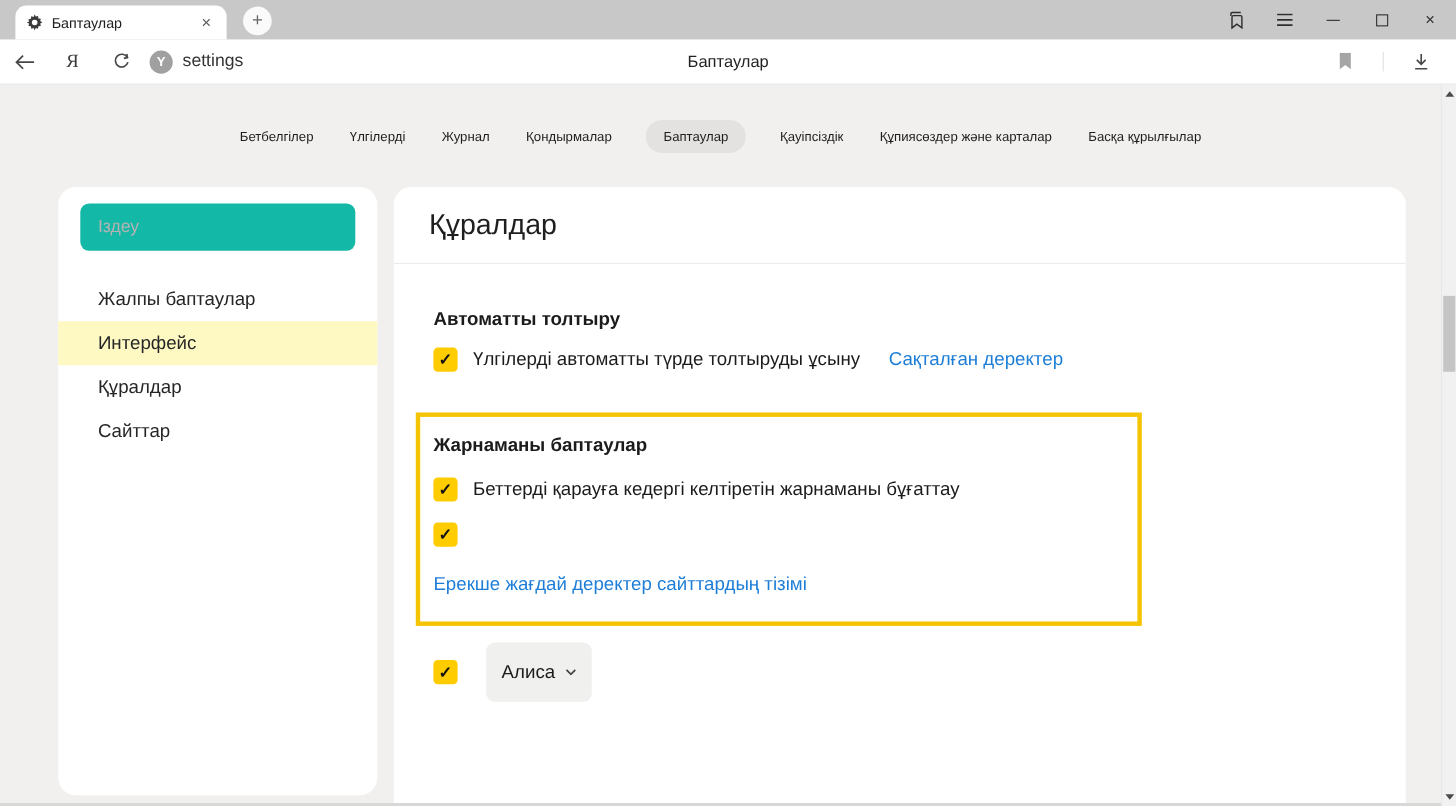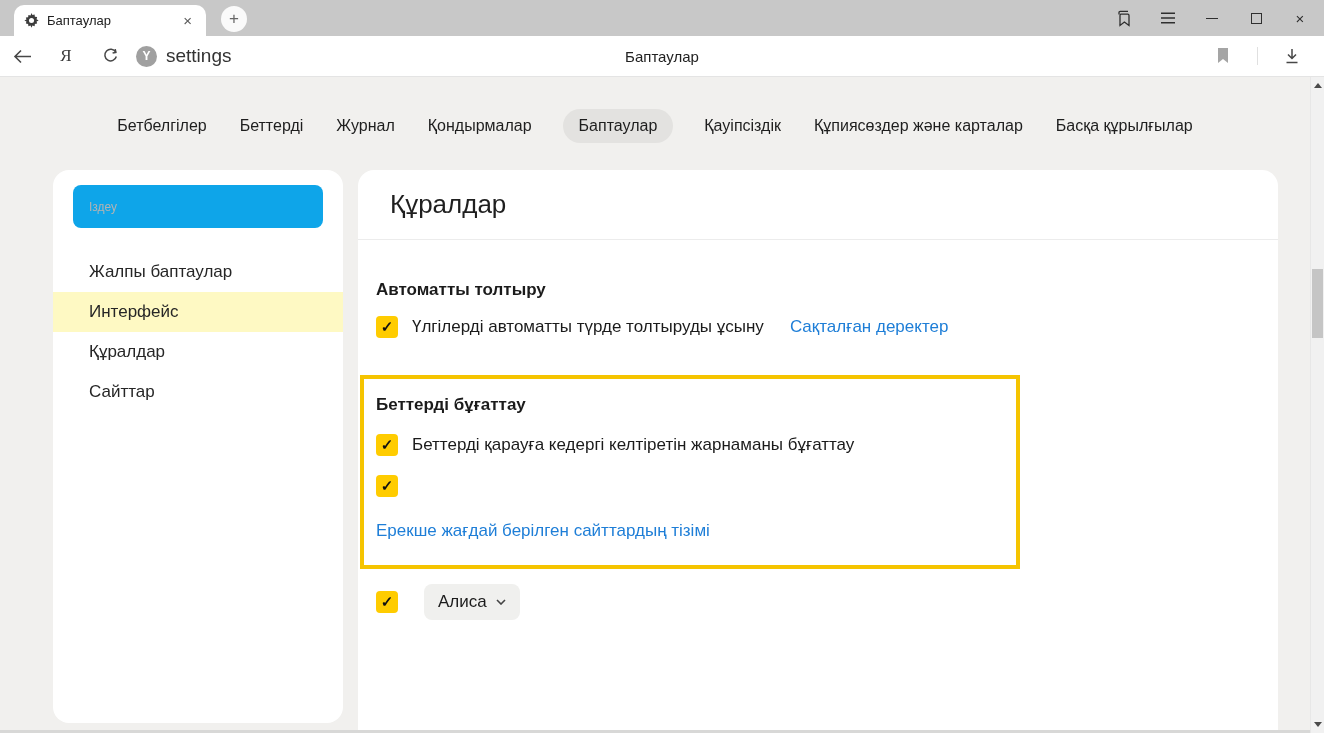--- a/index.html
+++ b/index.html
@@ -20,63 +20,63 @@
   .maxi-rect { width:11px; height:11px; border:1.4px solid #2f2f2f; }
   .mini-line { width:12px; height:0; border-top:1.6px solid #2f2f2f; }
 
   
   .toolbar { position:absolute; top:36px; left:0; right:0; height:41px; background:#fff; border-bottom:1px solid #e4e4e4; }
   .tb-left { position:absolute; left:0; top:0; height:40px; display:flex; align-items:center; }
   .tb-icon { width:44px; height:40px; display:flex; align-items:center; justify-content:center; }
   .ya-logo { font-size:17px; color:#3c3c3c; font-family:"Liberation Serif", serif; }
   .protect-badge { width:21px; height:21px; border-radius:50%; background:#a0a0a0; color:#fff;
     display:flex; align-items:center; justify-content:center; font-size:12px; font-weight:bold; margin-left:4px; }
-  .url-text { font-size:19px; color:#333; margin-left:9px; }
+  .url-text { font-size:16px; color:#333; margin-left:9px; }
   .tb-title { position:absolute; left:0; width:1324px; top:0; height:40px; display:flex;
     align-items:center; justify-content:center; font-size:15px; color:#222; pointer-events:none; }
   .tb-right { position:absolute; right:10px; top:0; height:40px; display:flex; align-items:center; gap:6px; }
   .tb-sep { width:1px; height:18px; background:#e0e0e0; margin:0 6px; }
 
   
   .navtabs { position:absolute; top:109px; left:0; width:1310px; display:flex; justify-content:center;
-    align-items:center; gap:29px; font-size:16px; color:#1e1e1e; }
+    align-items:center; gap:29px; font-size:12px; color:#1e1e1e; }
   .navtab { padding:8px 2px; white-space:nowrap; cursor:default; }
   .navtab.selected { background:#e3e2e0; border-radius:18px; padding:8px 16px; }
 
   
   .sidebar { position:absolute; left:53px; top:170px; width:290px; height:553px; background:#fff; border-radius:16px; }
-  .search-input { display:block; margin:15px 20px 0 20px; width:250px; height:43px; background:#0ea5e9;
-    border:none; border-radius:8px; padding:0 16px; font-size:12px; color:#333; outline:none;
+  .search-input { display:block; margin:15px 20px 0 20px; width:250px; height:43px; background:#14b8a6;
+    border:none; border-radius:8px; padding:0 16px; font-size:16px; color:#333; outline:none;
     font-family:"Liberation Sans", sans-serif; }
   .search-input::placeholder { color:#b3b3b3; }
   .side-items { margin-top:24px; }
   .side-item { height:40px; display:flex; align-items:center; padding-left:36px; font-size:17px; color:#262626; cursor:default; }
   .side-item.selected { background:#fef9c3; }
 
   
   .main-card { position:absolute; left:358px; top:170px; width:920px; height:563px; background:#fff;
     border-radius:16px 16px 0 0; overflow:hidden; }
   .main-header { height:70px; border-bottom:1px solid #ececec; display:flex; align-items:center;
     padding-left:32px; font-size:26px; color:#1f1f1f; }
-  .main-body { padding:0 18px; }
+  .main-body { padding:0 36px; }
   .section-heading { font-size:17px; font-weight:700; color:#1b1b1b; }
   .cb-row { display:flex; align-items:center; gap:14px; font-size:17px; color:#1b1b1b; }
   .checkbox { width:22px; height:22px; border-radius:4px; display:flex; align-items:center;
     justify-content:center; font-size:15px; font-weight:bold; color:#111; flex:0 0 auto; }
   .link { font-size:17px; cursor:pointer; }
   .mt40 { margin-top:40px; }
   .mt16 { margin-top:16px; }
   .autofill-row .link { margin-left:12px; }
   .highlight-box { margin-top:37px; margin-left:-16px; width:660px; border:4px solid #f5c400;
     padding:16px 12px 24px 12px; }
   .highlight-box .cb-row { margin-top:19px; }
   .highlight-box .link-row { margin-top:24px; }
   .alice-heading { margin-top:38px; }
   .alice-row { margin-top:15px; }
-  .dropdown { margin-left:12px; background:#f0f0ee; border-radius:8px; height:36px; padding:0 14px;
+  .dropdown { margin-left:12px; background:#f0f0ee; border-radius:8px; height:54px; padding:0 14px;
     display:flex; align-items:center; gap:9px; font-size:17px; color:#1b1b1b; cursor:default; }
 
   .bottom-edge { position:absolute; left:0; right:0; bottom:0; height:3px; background:#d8d8d7; }
 
   
   .scrollbar { position:absolute; right:0; top:77px; bottom:0; width:14px; background:#f1f1f1; border-left:1px solid #e7e7e7; }
   .sb-thumb { position:absolute; left:1px; right:1px; top:192px; height:69px; background:#c5c5c5; }
   .sb-arrow { position:absolute; left:3px; width:0; height:0; border-left:4px solid transparent; border-right:4px solid transparent; }
   .sb-up { top:6px; border-bottom:5px solid #4a4a4a; }
   .sb-down { bottom:6px; border-top:5px solid #4a4a4a; }
@@ -150,21 +150,21 @@
       <svg width="16" height="16" viewBox="0 0 16 16">
           <path d="M8 1 v9 M4 6.5 L8 10.5 12 6.5" stroke="#474747" stroke-width="1.5" fill="none"></path>
           <path d="M2.5 14.5 h11" stroke="#474747" stroke-width="1.5"></path>
         </svg>
     </div>
   </div>
 </div>
 
 <div class="navtabs">
   <div class="navtab">Бетбелгілер</div>
-  <div class="navtab">Беттерді</div>
+  <div class="navtab">Үлгілерді</div>
   <div class="navtab">Журнал</div>
   <div class="navtab">Қондырмалар</div>
   <div class="navtab selected">Баптаулар</div>
   <div class="navtab">Қауіпсіздік</div>
   <div class="navtab">Құпиясөздер және карталар</div>
   <div class="navtab">Басқа құрылғылар</div>
 </div>
 
 <div class="sidebar">
   <input class="search-input" type="text" placeholder="Іздеу" style="">
@@ -181,29 +181,29 @@
   <div class="main-body">
 
     <div class="section-heading mt40">Автоматты толтыру</div>
     <div class="cb-row autofill-row mt16">
       <span class="checkbox" style="background:#ffcc00">✓</span>
       <span>Үлгілерді автоматты түрде толтыруды ұсыну</span>
       <span class="link" style="color:#1e7ed7">Сақталған деректер</span>
     </div>
 
     <div class="highlight-box">
-      <div class="section-heading">Беттерді бұғаттау</div>
+      <div class="section-heading">Жарнаманы баптаулар</div>
       <div class="cb-row">
         <span class="checkbox" style="background:#ffcc00">✓</span>
         <span>Беттерді қарауға кедергі келтіретін жарнаманы бұғаттау</span>
       </div>
       <div class="cb-row">
         <span class="checkbox" style="background:#ffcc00">✓</span>
       </div>
-      <div class="link-row"><span class="link" style="color:#1e7ed7">Ерекше жағдай берілген сайттардың тізімі</span></div>
+      <div class="link-row"><span class="link" style="color:#1e7ed7">Ерекше жағдай деректер сайттардың тізімі</span></div>
     </div>
 
     <div class="cb-row alice-row">
       <span class="checkbox" style="background:#ffcc00">✓</span>
       <span class="dropdown">
         <span>Алиса</span>
         <span>
           <svg width="10" height="6" viewBox="0 0 10 6">
               <path d="M1 1 l4 4 4-4" stroke="#444" stroke-width="1.6" fill="none"></path>
             </svg>

